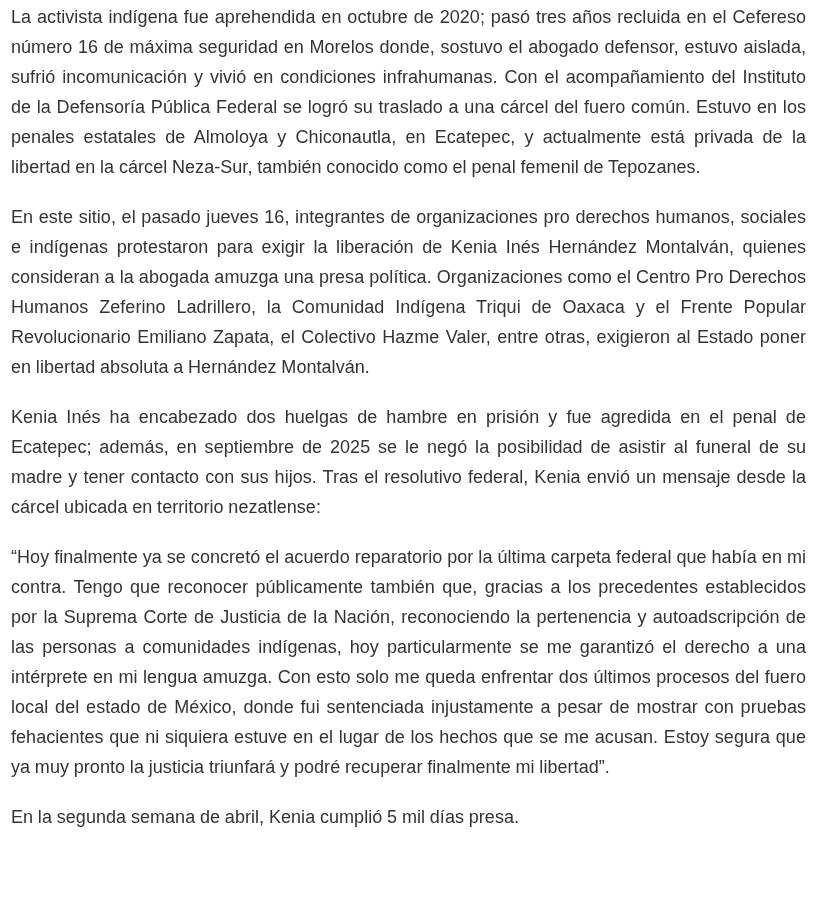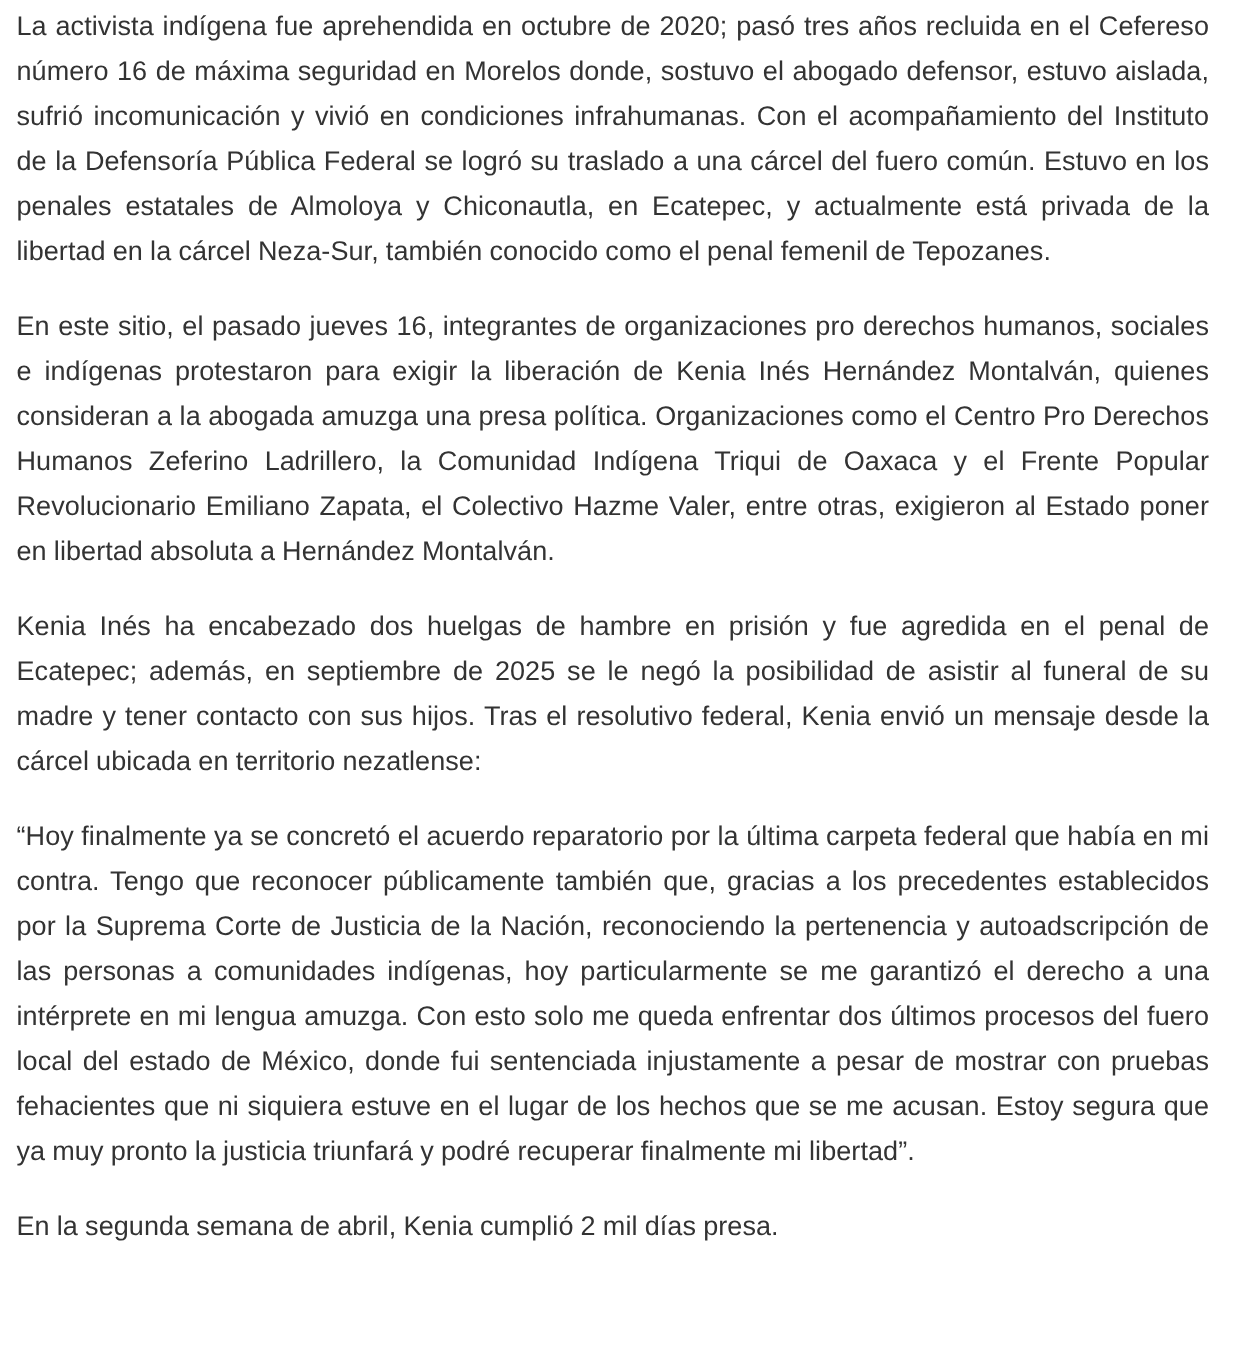--- a/index.html
+++ b/index.html
@@ -29,14 +29,14 @@
   }
 </style>
 </head>
 <body>
 
 <div class="article">
   <p>La activista indígena fue aprehendida en octubre de 2020; pasó tres años recluida en el Cefereso número 16 de máxima seguridad en Morelos donde, sostuvo el abogado defensor, estuvo aislada, sufrió incomunicación y vivió en condiciones infrahumanas. Con el acompañamiento del Instituto de la Defensoría Pública Federal se logró su traslado a una cárcel del fuero común. Estuvo en los penales estatales de Almoloya y Chiconautla, en Ecatepec, y actualmente está privada de la libertad en la cárcel Neza-Sur, también conocido como el penal femenil de Tepozanes.</p>
   <p>En este sitio, el pasado jueves 16, integrantes de organizaciones pro derechos humanos, sociales e indígenas protestaron para exigir la liberación de Kenia Inés Hernández Montalván, quienes consideran a la abogada amuzga una presa política. Organizaciones como el Centro Pro Derechos Humanos Zeferino Ladrillero, la Comunidad Indígena Triqui de Oaxaca y el Frente Popular Revolucionario Emiliano Zapata, el Colectivo Hazme Valer, entre otras, exigieron al Estado poner en libertad absoluta a Hernández Montalván.</p>
   <p>Kenia Inés ha encabezado dos huelgas de hambre en prisión y fue agredida en el penal de Ecatepec; además, en septiembre de 2025 se le negó la posibilidad de asistir al funeral de su madre y tener contacto con sus hijos. Tras el resolutivo federal, Kenia envió un mensaje desde la cárcel ubicada en territorio nezatlense:</p>
   <p>“Hoy finalmente ya se concretó el acuerdo reparatorio por la última carpeta federal que había en mi contra. Tengo que reconocer públicamente también que, gracias a los precedentes establecidos por la Suprema Corte de Justicia de la Nación, reconociendo la pertenencia y autoadscripción de las personas a comunidades indígenas, hoy particularmente se me garantizó el derecho a una intérprete en mi lengua amuzga. Con esto solo me queda enfrentar dos últimos procesos del fuero local del estado de México, donde fui sentenciada injustamente a pesar de mostrar con pruebas fehacientes que ni siquiera estuve en el lugar de los hechos que se me acusan. Estoy segura que ya muy pronto la justicia triunfará y podré recuperar finalmente mi libertad”.</p>
-  <p>En la segunda semana de abril, Kenia cumplió 2 mil días presa.</p>
+  <p>En la segunda semana de abril, Kenia cumplió 5 mil días presa.</p>
 </div>
 
 </body></html>

